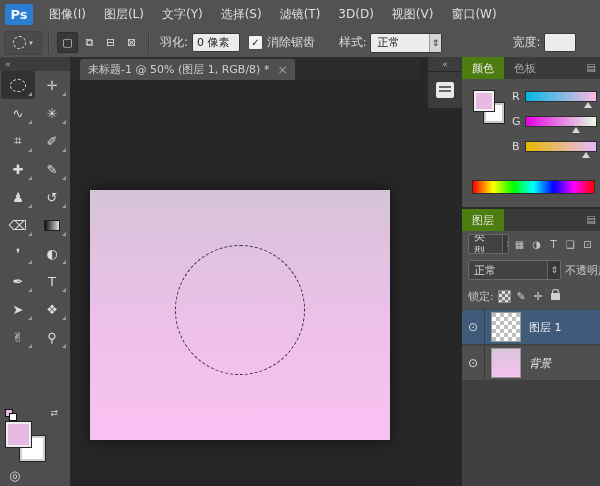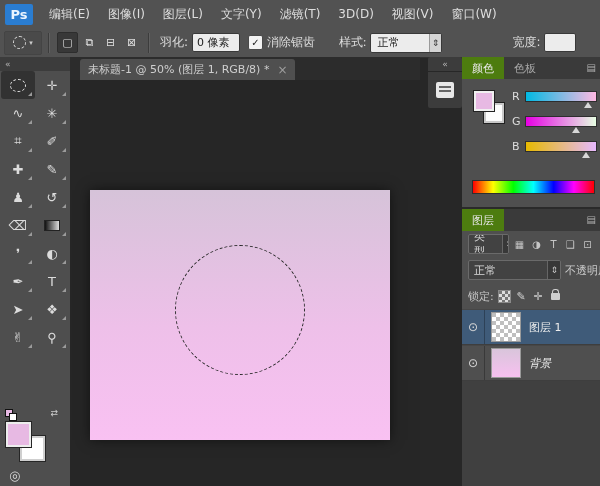--- a/index.html
+++ b/index.html
@@ -125,24 +125,24 @@
   .lname.italic{font-style:italic;}
   .layers-empty{flex:1;background:#404040;}
 </style>
 </head>
 <body>
 
 <div class="app">
 
   <div class="menubar">
     <div class="logo">Ps</div>
-    <div class="menu-item">编辑(E)</div>
     <div class="menu-item">图像(I)</div>
     <div class="menu-item">图层(L)</div>
     <div class="menu-item">文字(Y)</div>
+    <div class="menu-item">选择(S)</div>
     <div class="menu-item">滤镜(T)</div>
     <div class="menu-item">3D(D)</div>
     <div class="menu-item">视图(V)</div>
     <div class="menu-item">窗口(W)</div>
   </div>
 
   <div class="optionsbar">
     <div class="tool-preset">
       <span class="mini-ellipse"></span>
       <span class="caret">▾</span>

